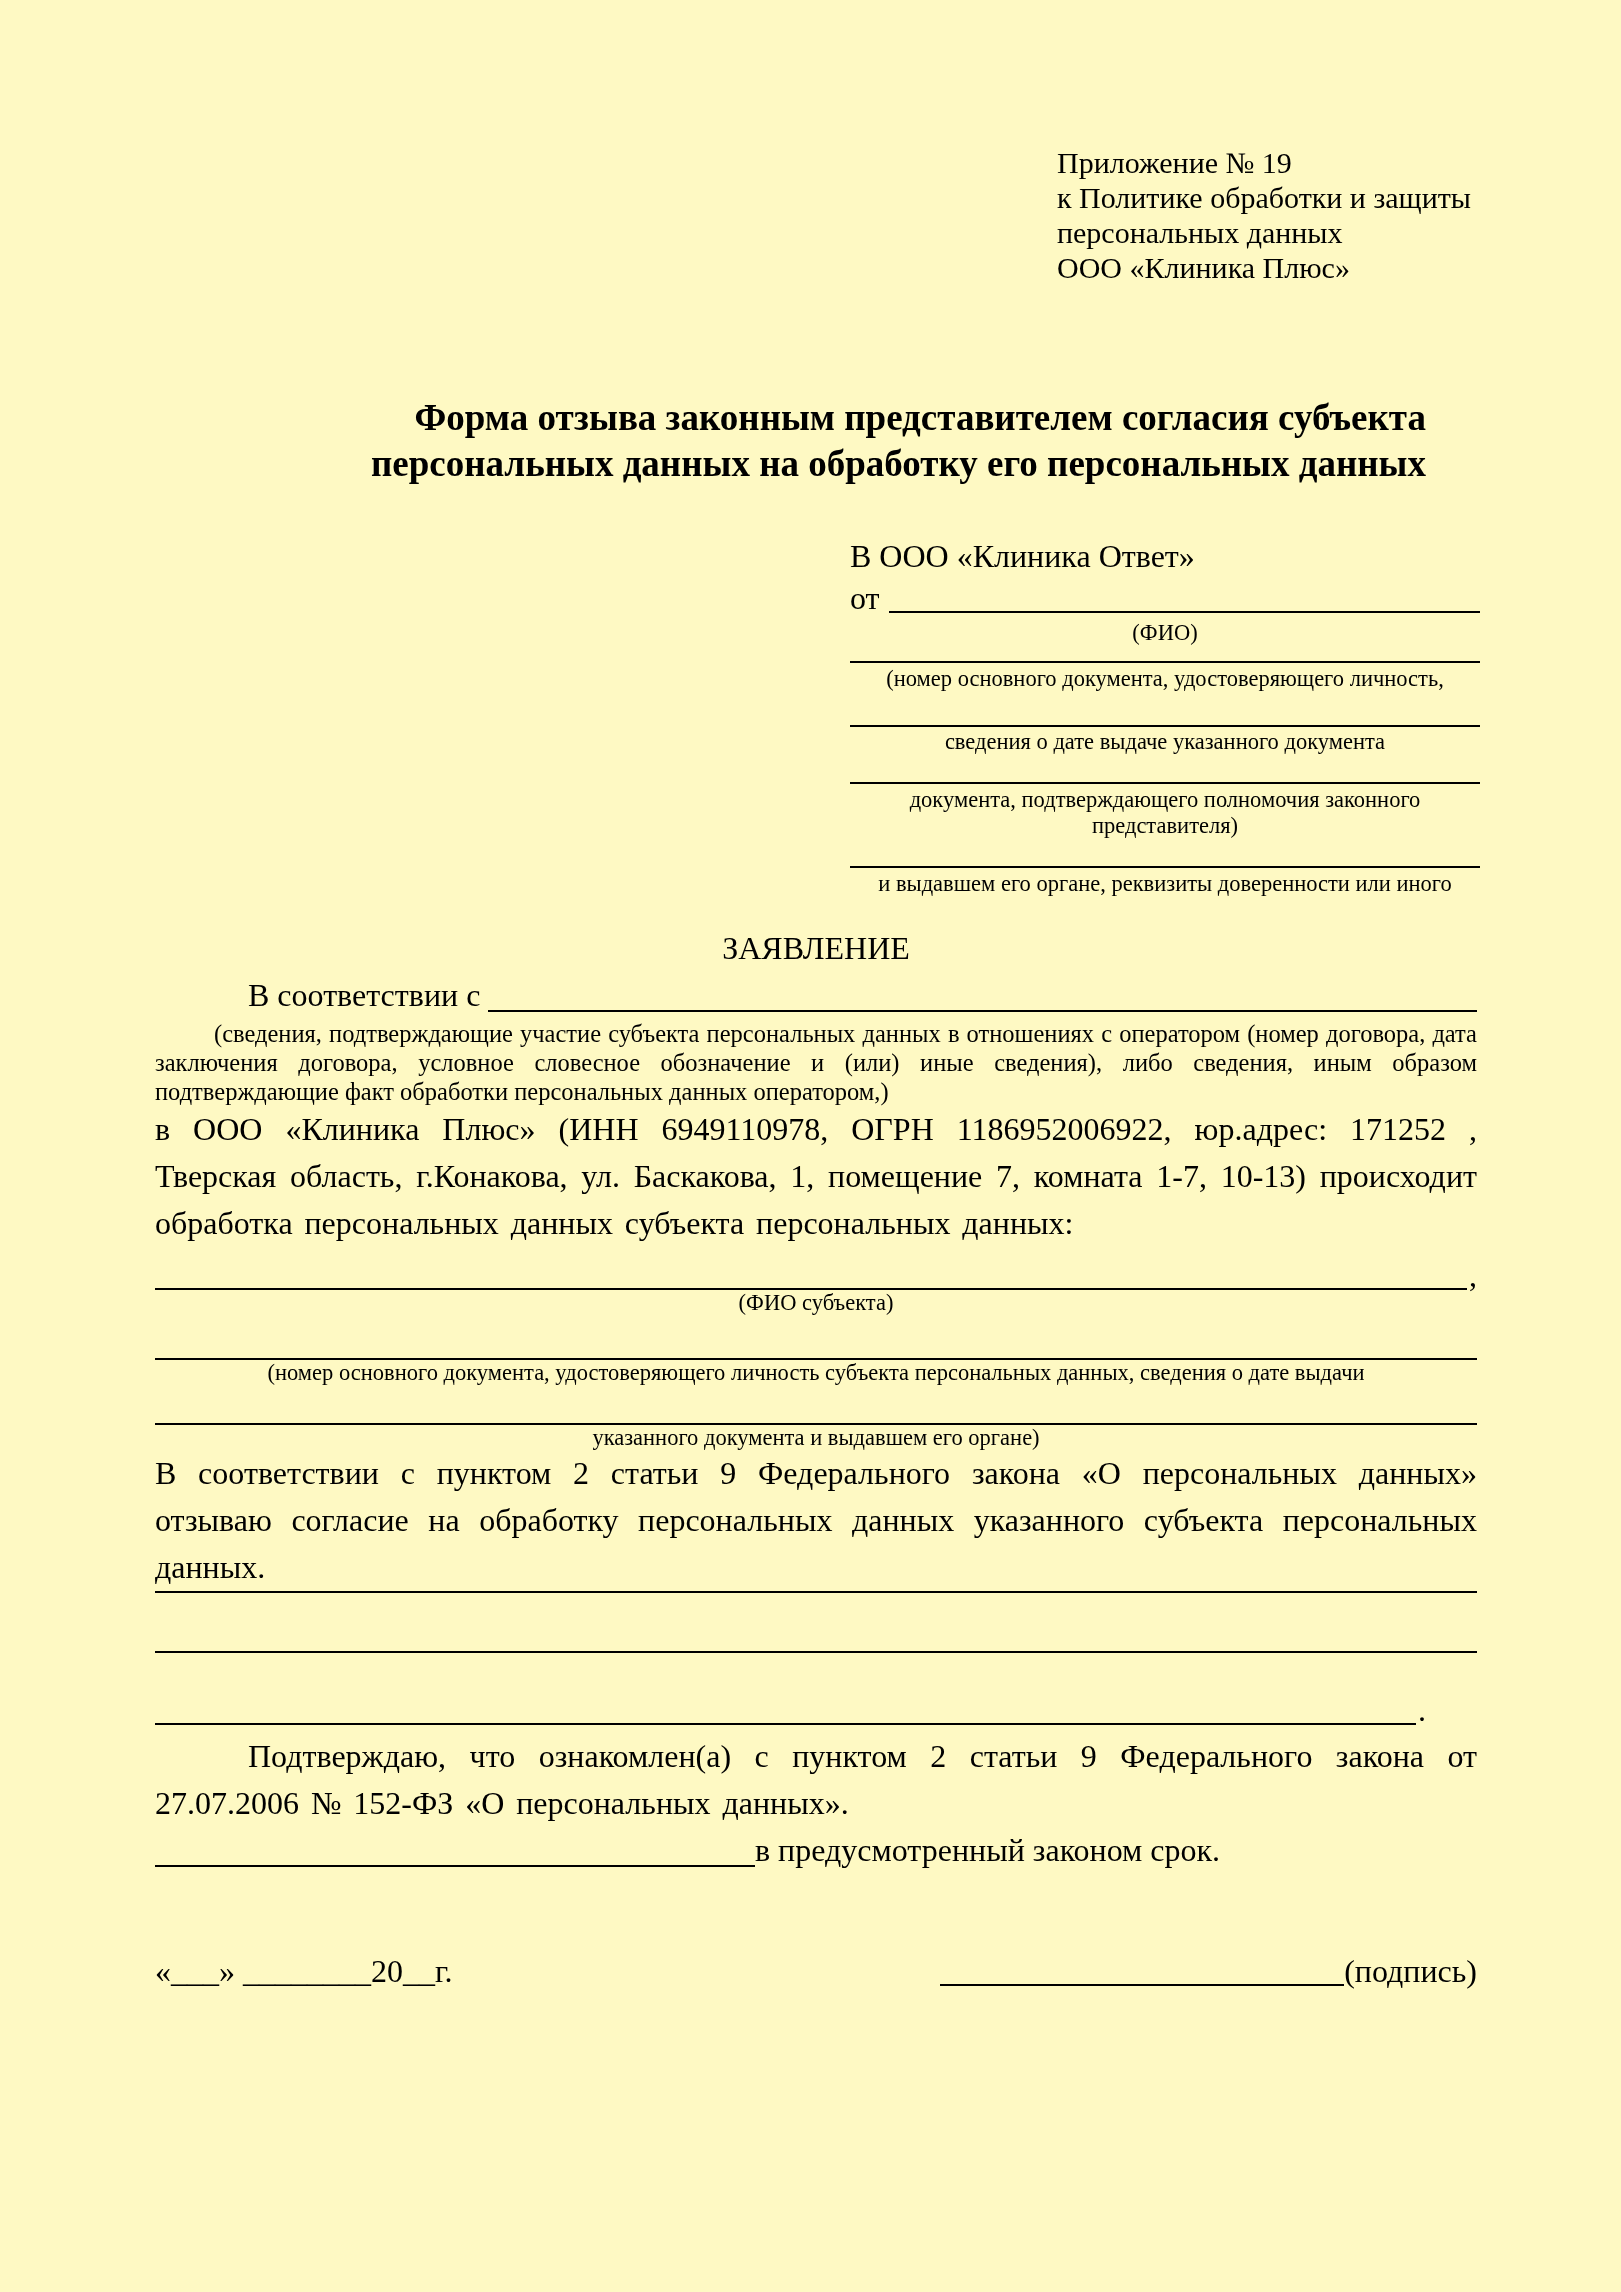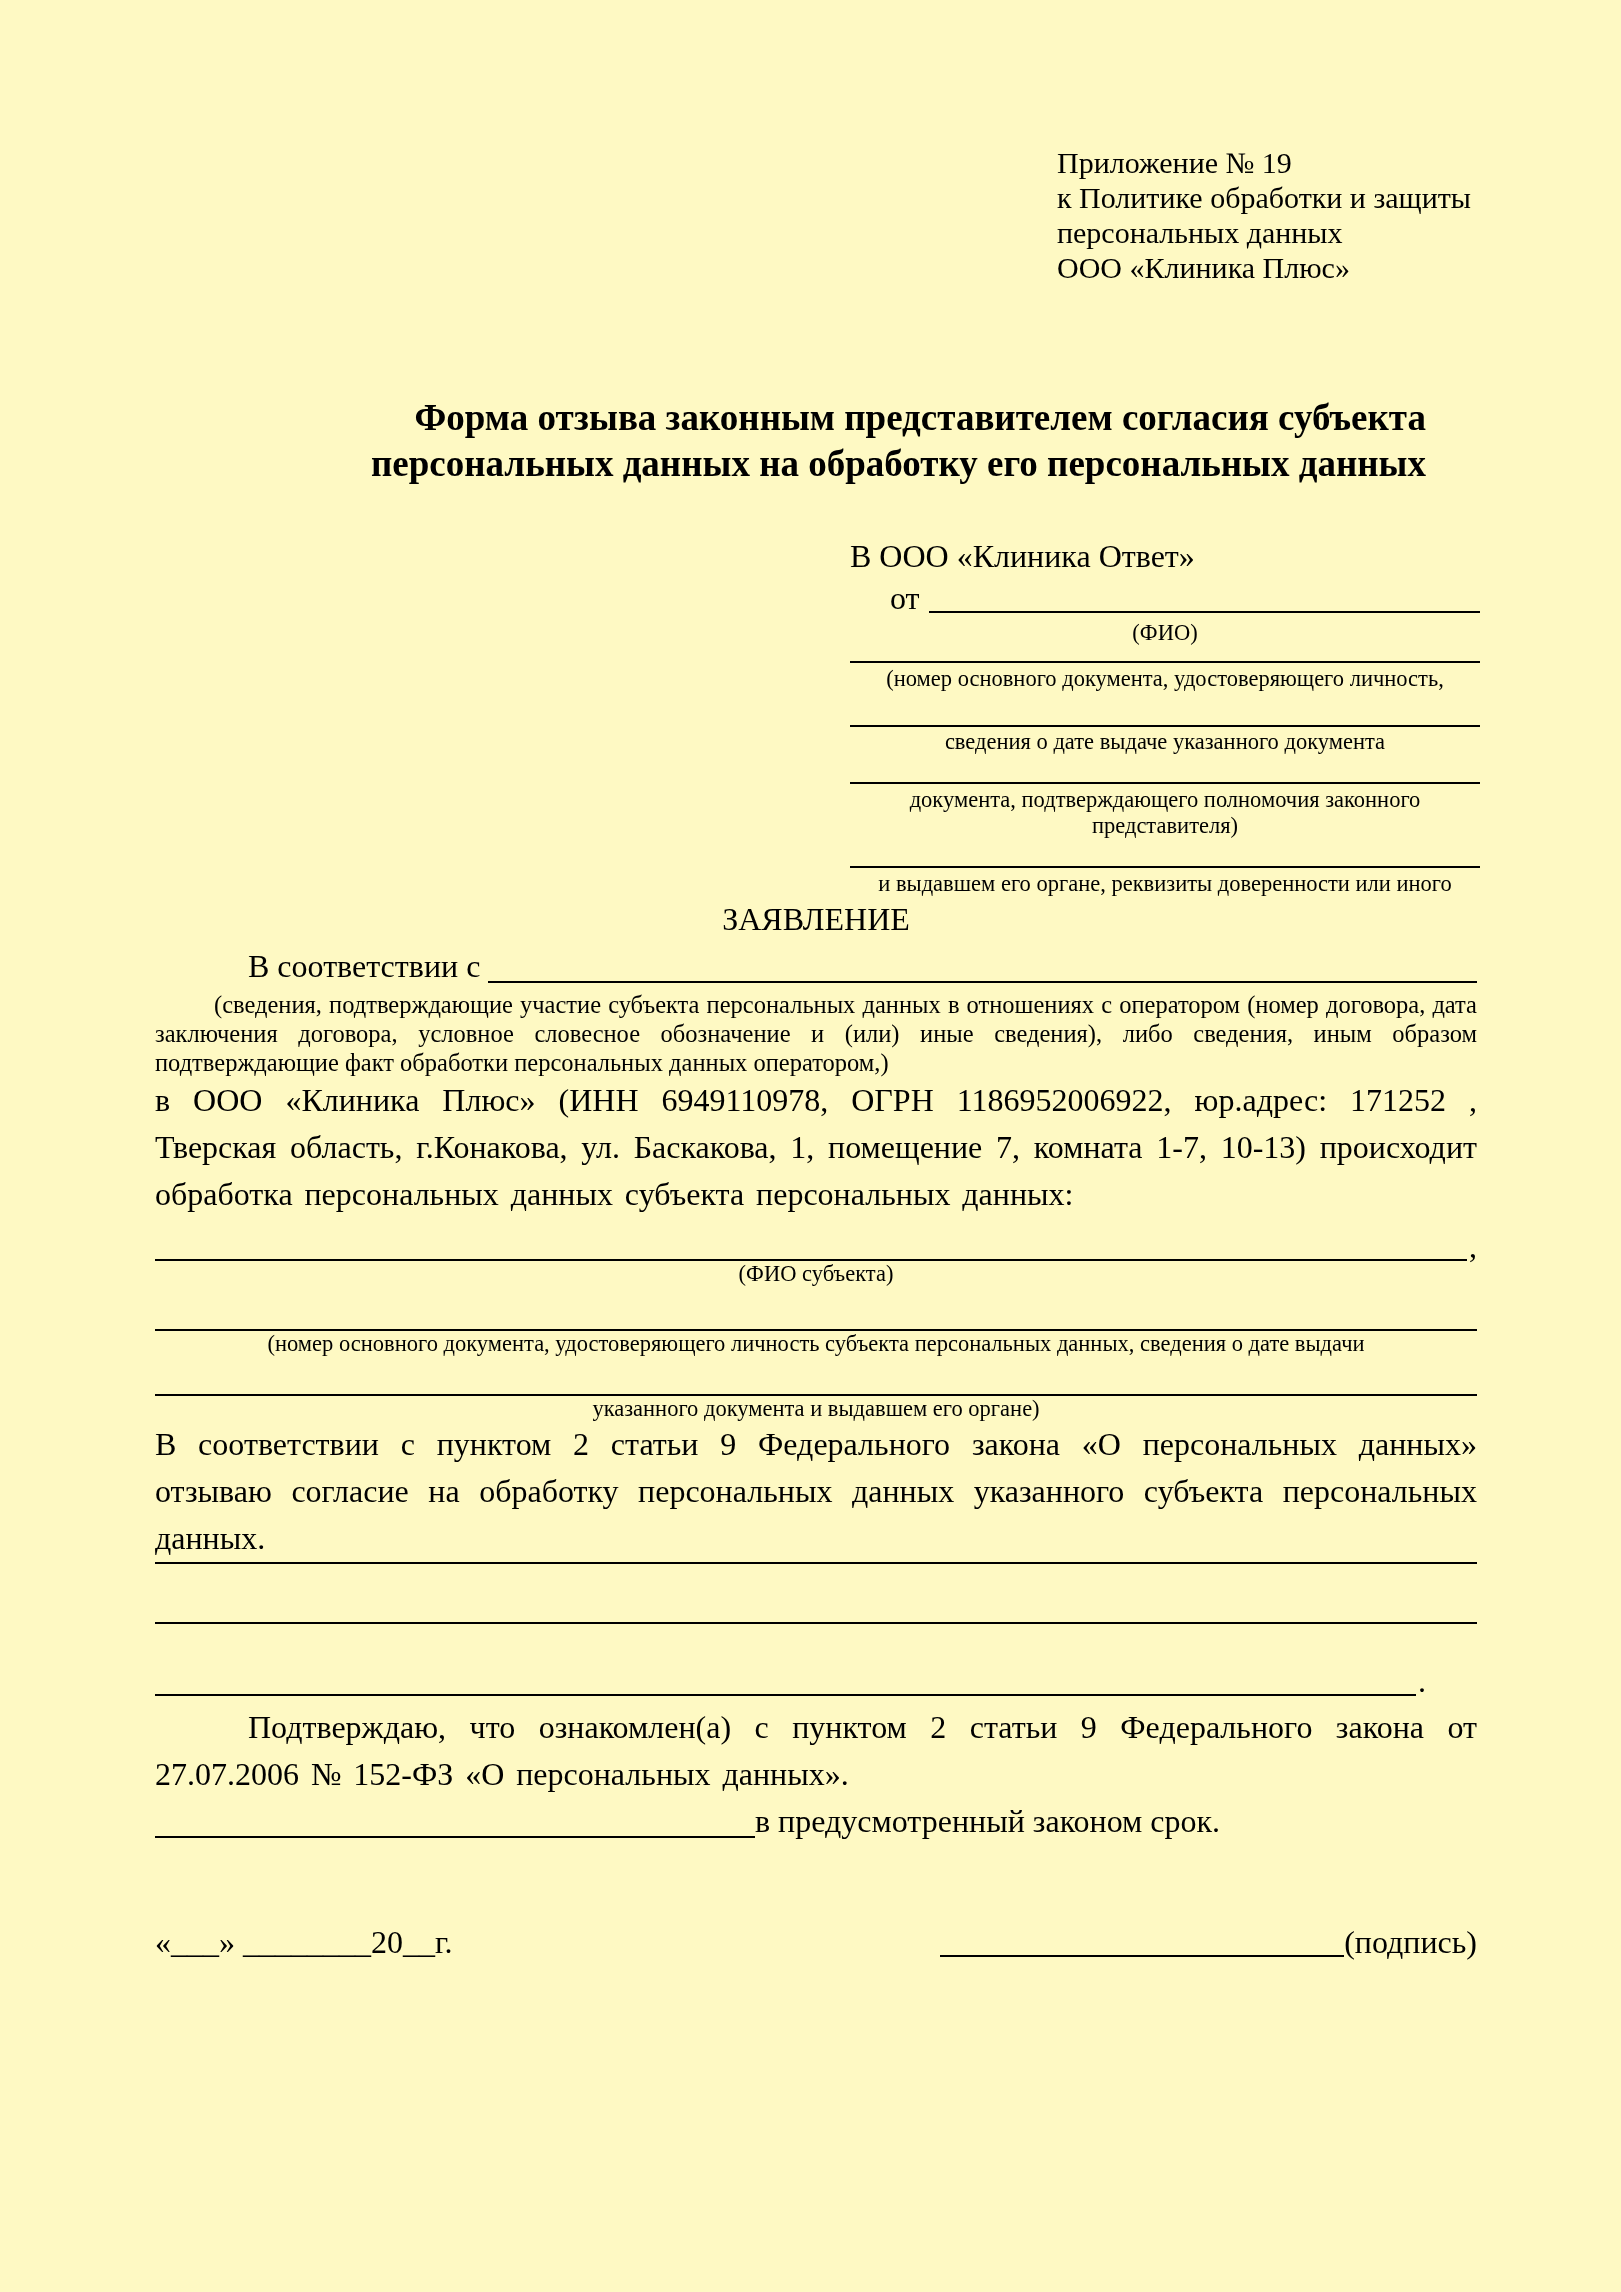--- a/index.html
+++ b/index.html
@@ -40,39 +40,39 @@
   .addressee {
     margin-top: 49px;
     margin-left: 695px;  
     width: 630px;
   }
   .addr-line { line-height: 41px; }
   .inline-blank-row {
     display: flex;
     align-items: flex-end;
     line-height: 43px;
-    margin-left: 40px;
   }
   .inline-blank-row .label { white-space: nowrap; padding-right: 9.8px; }
   .u { border-bottom: 2.9px solid #000; }
   .u.fill { flex: 1 1 auto; margin-bottom: 6.9px; height: 0; }
   .cap {
     font-size: 22.5px;
     line-height: 25.5px;
     text-align: center;
   }
   .blank-row .line { height: 0; border-bottom: 2.9px solid #000; }
   .br1 { margin-top: 15.7px; }
   .br2 { margin-top: 33px; }
   .br3 { margin-top: 27.4px; }
   .br4 { margin-top: 27.4px; }
   .blank-row .cap { margin-top: 2.9px; }
 
   
   .heading {
+    margin-top: 29px;
     text-align: center;
     line-height: 47px;
   }
   .accordance-row { display: flex; align-items: flex-end; line-height: 47px; }
   .accordance-row .label { white-space: nowrap; padding-left: 93px; padding-right: 7.8px; }
   .small-note {
     font-size: 24.5px;
     line-height: 29px;
     text-align: justify;
     text-indent: 59px;

